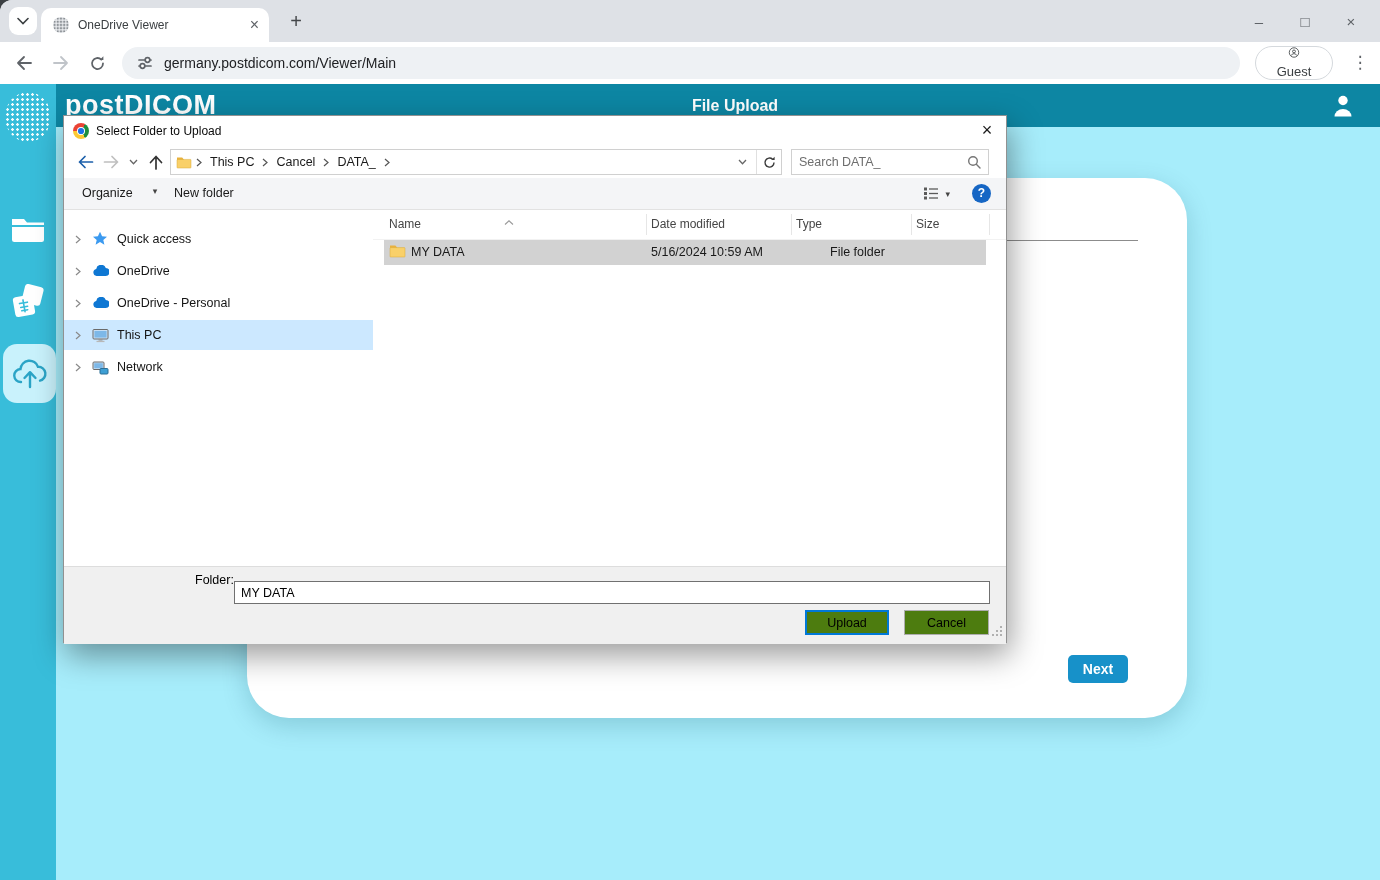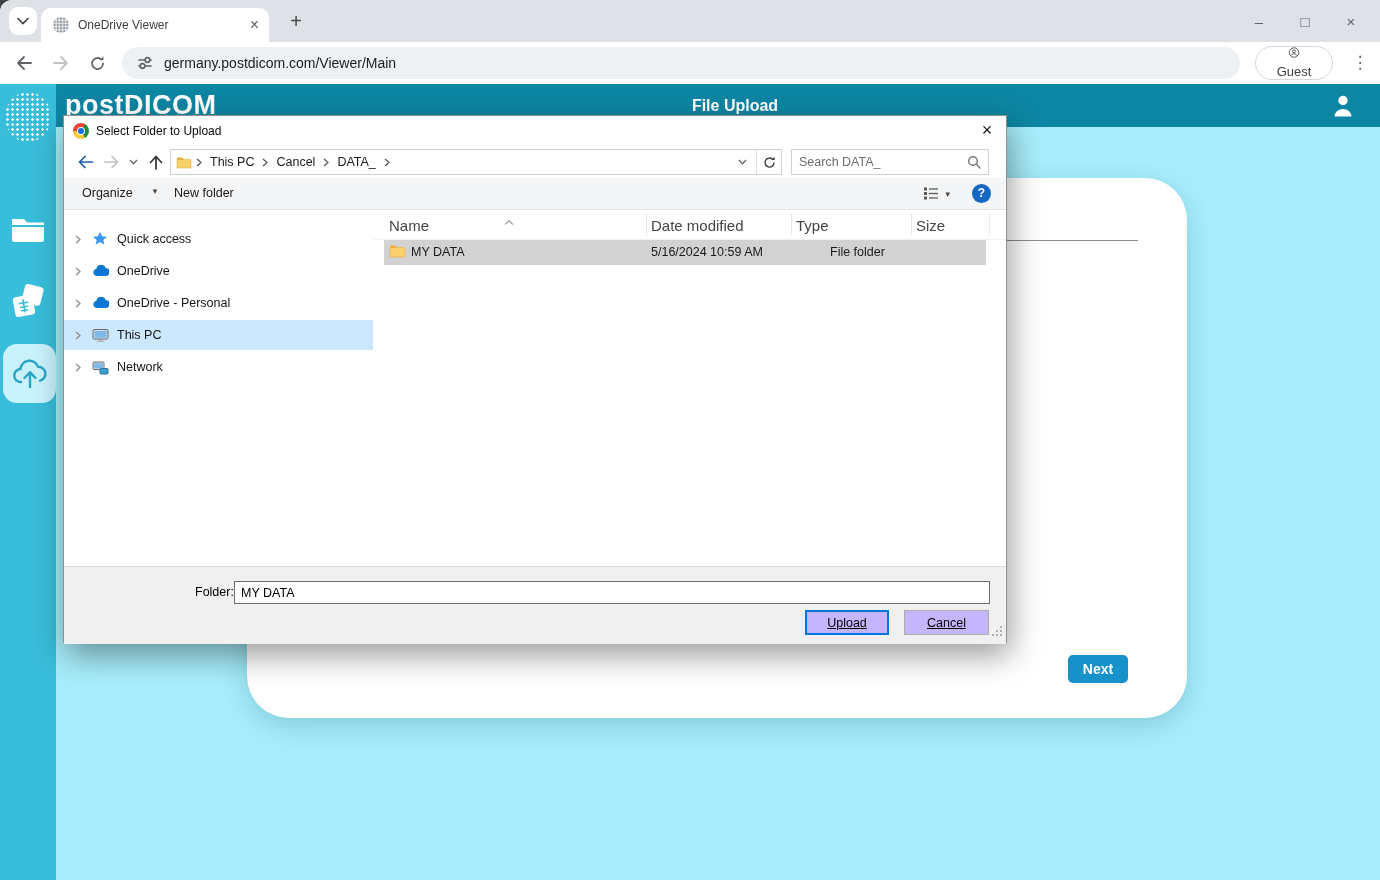--- a/index.html
+++ b/index.html
@@ -67,35 +67,35 @@
   .view-group { position:absolute; right:56px; top:8px; display:flex; align-items:center; gap:6px; cursor:pointer; }
   .help-btn { position:absolute; right:15px; top:6px; width:19px; height:19px; border-radius:50%; background:#1666c4; color:#fff; font-size:12px; font-weight:bold; text-align:center; line-height:19px; cursor:pointer; }
 
   .tree { position:absolute; left:0; top:94px; width:309px; height:356px; background:#fff; }
   .tree-item { position:absolute; left:0; width:100%; height:30px; display:flex; align-items:center; gap:8px; padding-left:9px; font-size:12.5px; color:#151515; cursor:pointer; }
   .tree-item.selected { background:#cce8ff; }
   .tchev { width:10px; display:flex; justify-content:center; }
   .ticon { width:18px; display:flex; justify-content:center; }
 
   .list { position:absolute; left:309px; top:94px; width:633px; height:356px; background:#fff; }
-  .col-h { position:absolute; top:7px; font-size:15px; color:#454545; cursor:pointer; }
+  .col-h { position:absolute; top:7px; font-size:12px; color:#454545; cursor:pointer; }
   .col-div { position:absolute; top:4px; width:1px; height:21px; background:#e6e6e6; }
   .sort-ch { position:absolute; left:131px; top:1px; }
   .hdr-line { position:absolute; left:0; top:29px; width:633px; height:1px; background:#f2f2f2; }
   .file-row { position:absolute; left:11px; top:30px; width:602px; height:25px; background:#d2d2d2; cursor:pointer; }
   .file-row span { position:absolute; top:5px; font-size:12.5px; color:#191919; white-space:nowrap; }
   .fr-icon { position:absolute; left:5px; top:4px; }
   .fr-name { left:27px; }
   .fr-date { left:267px; }
   .fr-type { left:412px;margin-left:34px; }
 
   .dlg-bottom { position:absolute; left:0; top:450px; width:100%; height:78px; background:#f0f0f0; border-top:1px solid #dddddd; }
-  .folder-label { position:absolute; left:131px; top:18px; font-size:12.5px; color:#000;text-align:center; }
+  .folder-label { position:absolute; left:131px; top:6px; font-size:12.5px; color:#000;text-align:center; }
   .folder-input { position:absolute; left:170px; top:14px; width:756px; height:23px; border:1px solid #707070; font-size:12.5px; padding:0 6px; font-family:inherit; color:#000; background:#fff; }
-  .dlg-btn { position:absolute; top:43px; height:25px; background:#c4b5fd; font-size:12.5px; font-family:inherit; color:#000; cursor:pointer;text-decoration:underline; }
+  .dlg-btn { position:absolute; top:43px; height:25px; background:#4d7c0f; font-size:12.5px; font-family:inherit; color:#000; cursor:pointer; }
   .btn-upload { left:741px; width:84px; border:2px solid #0078d7; }
   .btn-cancel { left:840px; width:85px; border:1px solid #adadad; }
   .grip { position:absolute; right:3px; bottom:3px; cursor:nwse-resize; }
 </style>
 </head>
 <body>
 
 <div class="browser">
 
   <div class="titlebar">

